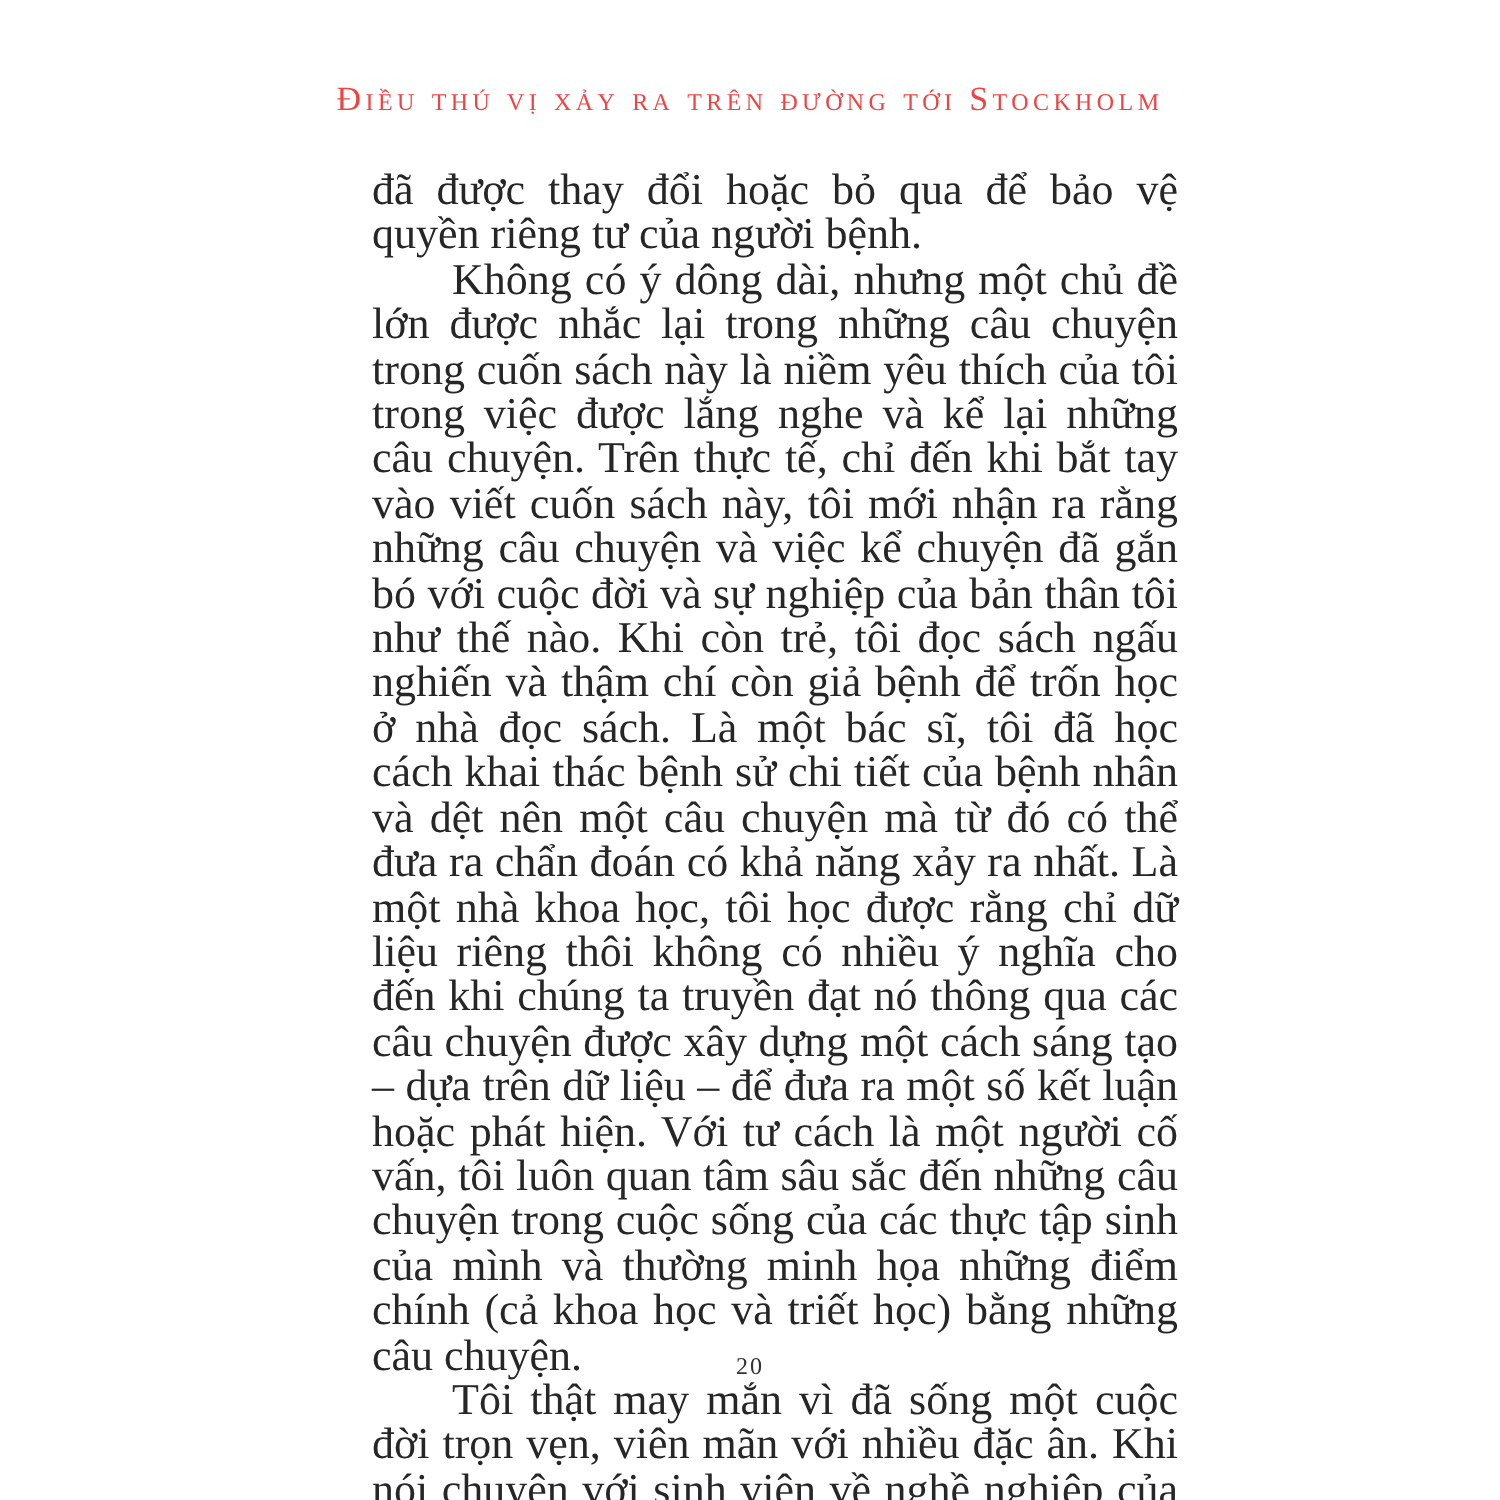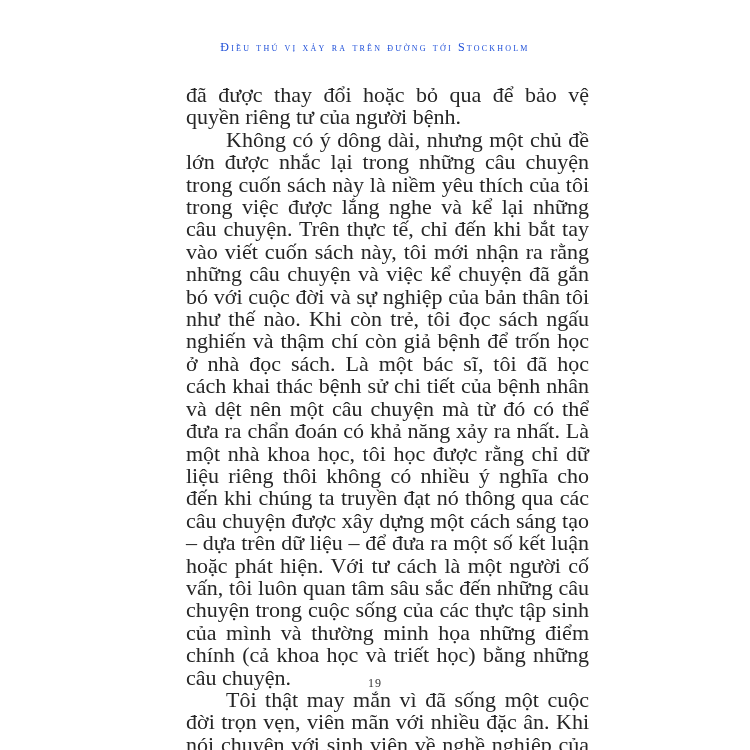--- a/index.html
+++ b/index.html
@@ -21,22 +21,22 @@
     background: #ffffff;
   }
   .running-header {
     position: absolute;
     top: 40px;
     left: 0;
     right: 0;
     text-align: center;
     font-variant: small-caps;
     letter-spacing: 2.2px;
-    font-size: 12px;
-    color: #1d4ed8;
+    font-size: 17px;
+    color: #ef4444;
     white-space: nowrap;
   }
   .text-block {
     position: absolute;
     left: 186px;
     top: 84px;
     width: 403px;
     text-align: justify;
     font-size: 22px;
     line-height: 22.4px;
@@ -65,14 +65,14 @@
 
 <div class="page">
   <div class="running-header">Điều thú vị xảy ra trên đường tới Stockholm</div>
 
   <div class="text-block">
       <p class="para">đã được thay đổi hoặc bỏ qua để bảo vệ quyền riêng tư của người bệnh.</p>
       <p class="para indent">Không có ý dông dài, nhưng một chủ đề lớn được nhắc lại trong những câu chuyện trong cuốn sách này là niềm yêu thích của tôi trong việc được lắng nghe và kể lại những câu chuyện. Trên thực tế, chỉ đến khi bắt tay vào viết cuốn sách này, tôi mới nhận ra rằng những câu chuyện và việc kể chuyện đã gắn bó với cuộc đời và sự nghiệp của bản thân tôi như thế nào. Khi còn trẻ, tôi đọc sách ngấu nghiến và thậm chí còn giả bệnh để trốn học ở nhà đọc sách. Là một bác sĩ, tôi đã học cách khai thác bệnh sử chi tiết của bệnh nhân và dệt nên một câu chuyện mà từ đó có thể đưa ra chẩn đoán có khả năng xảy ra nhất. Là một nhà khoa học, tôi học được rằng chỉ dữ liệu riêng thôi không có nhiều ý nghĩa cho đến khi chúng ta truyền đạt nó thông qua các câu chuyện được xây dựng một cách sáng tạo – dựa trên dữ liệu – để đưa ra một số kết luận hoặc phát hiện. Với tư cách là một người cố vấn, tôi luôn quan tâm sâu sắc đến những câu chuyện trong cuộc sống của các thực tập sinh của mình và thường minh họa những điểm chính (cả khoa học và triết học) bằng những câu chuyện.</p>
       <p class="para indent">Tôi thật may mắn vì đã sống một cuộc đời trọn vẹn, viên mãn với nhiều đặc ân. Khi nói chuyện với sinh viên về nghề nghiệp của mình, đôi khi tôi sử dụng tiêu đề “Câu chuyện về hai cuộc gọi” để đề cập đến hai sứ mệnh trong cuộc đời mình, đầu tiên là hành nghề y và sau đó là theo đuổi nghiên cứu khoa học. Tôi đã trải nghiệm mỗi sứ mệnh nói trên như định</p>
     </div>
 
-  <div class="page-number">19</div>
+  <div class="page-number">20</div>
 </div>
 
 </body></html>

